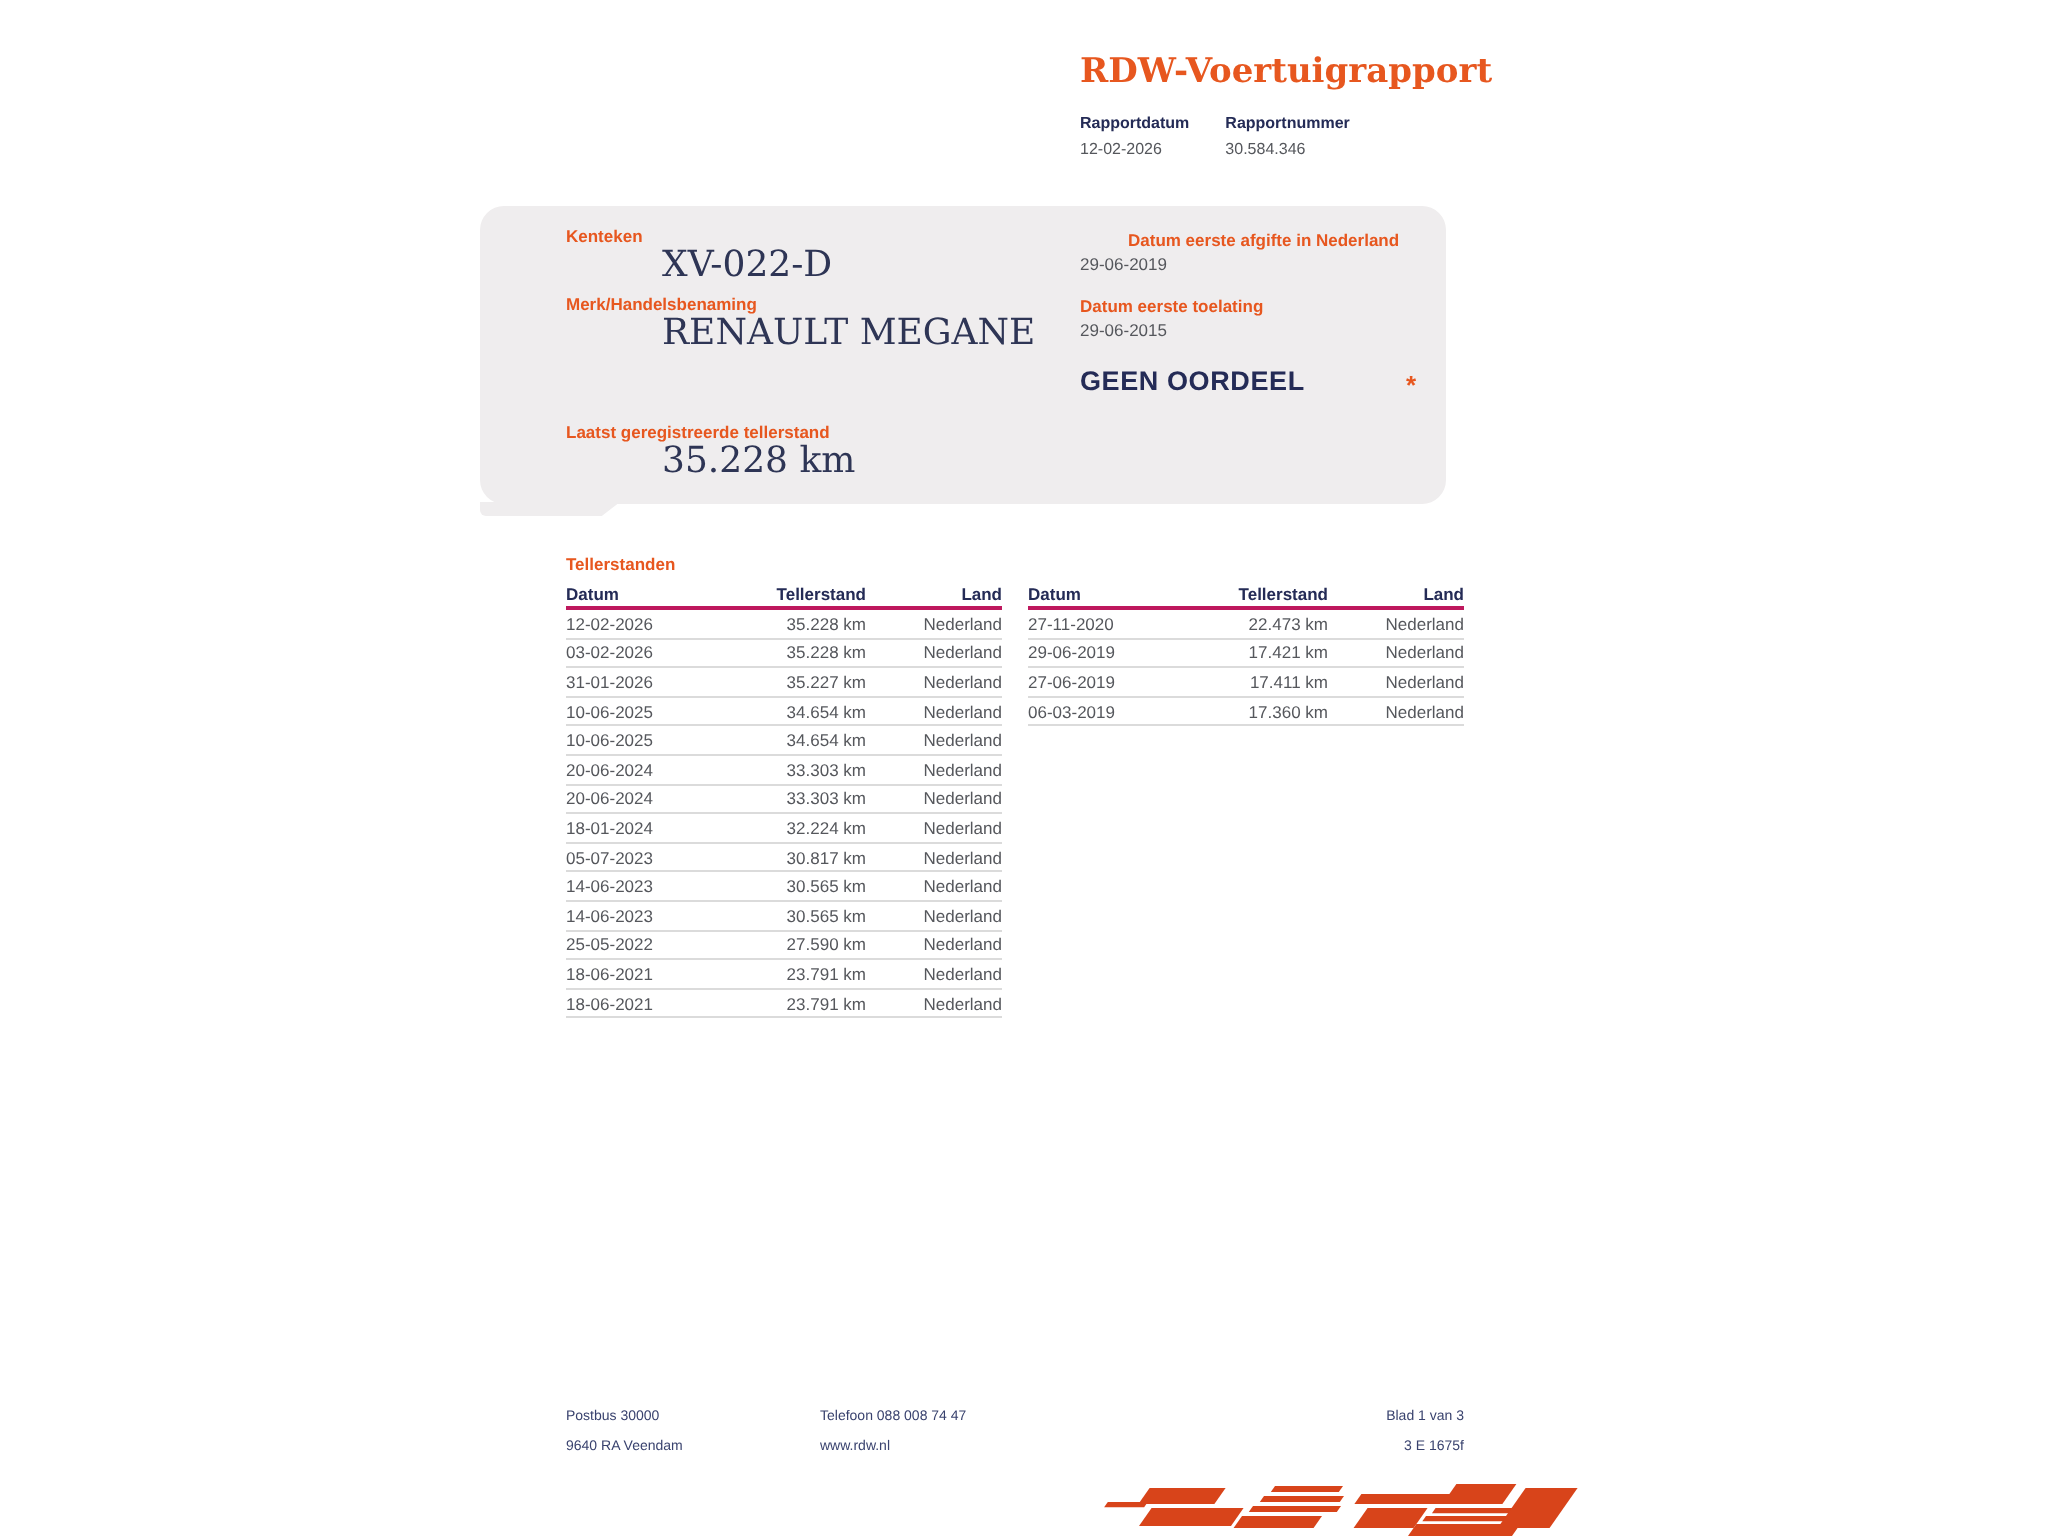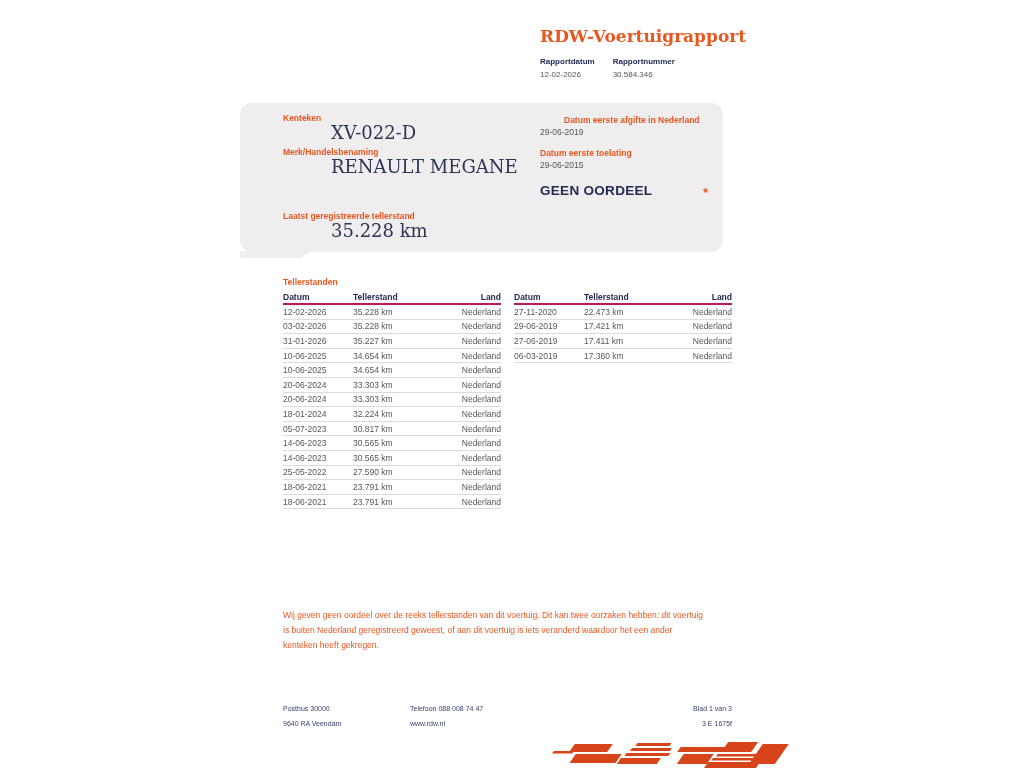--- a/index.html
+++ b/index.html
@@ -30,21 +30,21 @@
 
   
   .section-label{position:absolute;left:283px;top:277px;font-size:8.5px;font-weight:bold;color:#E7571F;}
   .tables{position:absolute;left:283px;top:289px;width:449px;display:flex;gap:13px;}
   .ttable{width:218px;}
   .thead{display:flex;align-items:flex-end;height:13px;border-bottom:2px solid #be185d;
          font-size:8.5px;font-weight:bold;color:#242B56;padding-bottom:1px;}
   .trow{display:flex;align-items:center;height:13.6px;border-bottom:1px solid #DBDBDB;
         font-size:8.5px;color:#55575C;}
   .c-date{width:70px;}
-  .c-km{width:80px;}
+  .c-km{width:80px;text-align:right;}
   .c-land{flex:1;text-align:right;}
 
   
   .footnote{position:absolute;left:283px;top:603px;width:424px;}
   .footnote-head{font-size:11px;font-weight:bold;color:#242B56;}
   .footnote-head .mark{font-size:9px;vertical-align:2px;margin-right:2px;}
   .footnote-body{margin-top:5px;font-size:8.5px;line-height:15px;color:#E7571F;}
 
   
   .pfooter{position:absolute;left:283px;top:701px;width:449px;display:flex;
@@ -198,21 +198,20 @@
           <div class="trow">
             <span class="c-date">06-03-2019</span>
             <span class="c-km">17.360 km</span>
             <span class="c-land">Nederland</span>
           </div>
         </div>
     </div>
   </div>
 
   <div class="footnote">
-    <div class="footnote-body">Wij geven geen oordeel over de reeks tellerstanden van dit voertuig. Dit kan twee oorzaken hebben: dit voertuig is buiten Nederland geregistreerd geweest, of aan dit voertuig is iets veranderd waardoor het een ander kenteken heeft gekregen.</div>
   </div>
 
   <div class="pfooter">
     <div class="f1">
       <div>Postbus 30000</div>
       <div>9640 RA Veendam</div>
     </div>
     <div class="f2">
       <div>Telefoon 088 008 74 47</div>
       <div>www.rdw.nl</div>

